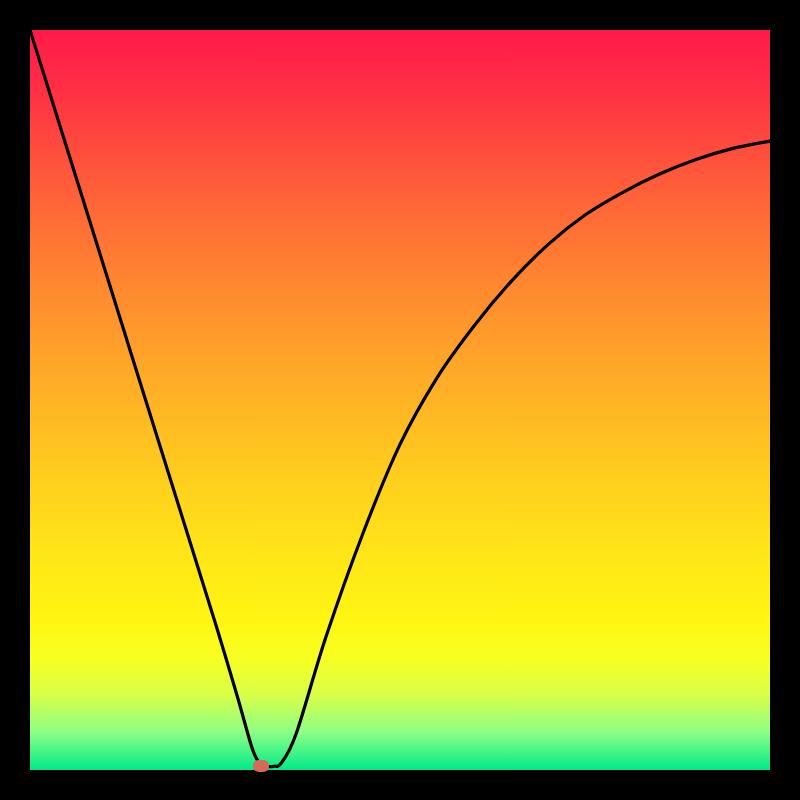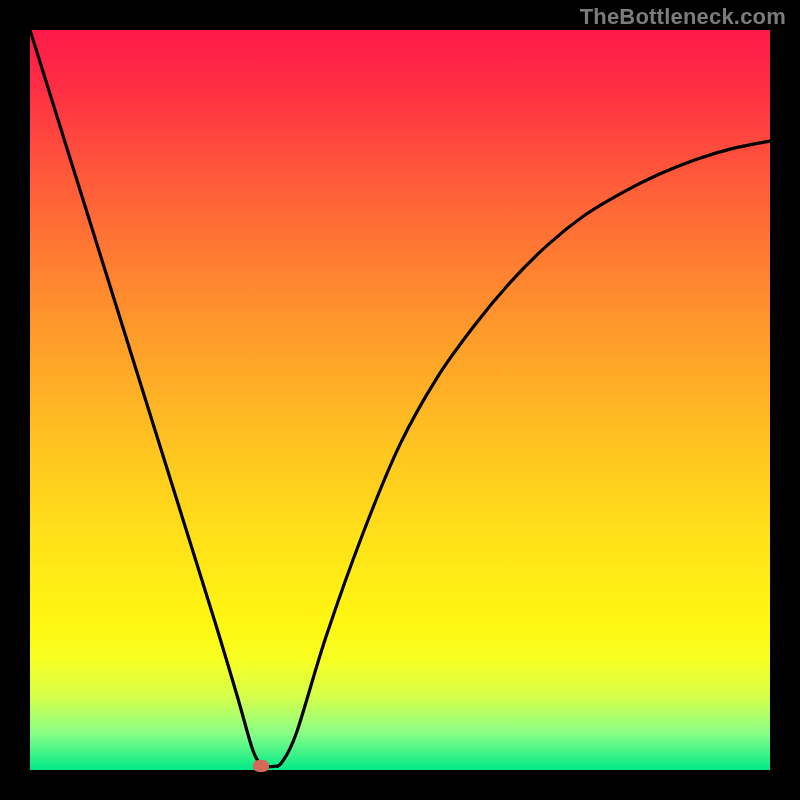--- a/index.html
+++ b/index.html
@@ -60,20 +60,19 @@
     width: 16px;
     height: 12px;
     border-radius: 6px / 5px;
     background: #d66a58;
   }
 </style>
 </head>
 <body>
 
 <div class="frame">
-  <div class="watermark">TheBottleneck.com</div>
   <div class="plot">
     <svg class="curve" viewBox="0 0 740 740" preserveAspectRatio="none">
       <path id="curve-path" fill="none" stroke="#000" stroke-width="3.2" stroke-linejoin="round" stroke-linecap="round" d="M 0,0 C 6.166666666666667,19.73333333333333 24.666666666666664,78.93333333333331 37,118.39999999999998 C 49.333333333333336,157.86666666666665 61.666666666666664,197.3333333333333 74,236.79999999999995 C 86.33333333333333,276.26666666666665 98.66666666666667,315.7333333333333 111,355.2 C 123.33333333333333,394.6666666666667 135.66666666666666,434.1333333333333 148,473.6 C 160.33333333333334,513.0666666666667 175.13333333333333,559.9333333333334 185,592 C 194.86666666666667,624.0666666666666 201.03333333333336,645.0333333333333 207.20000000000002,666 C 213.36666666666667,686.9666666666667 218.3,706.6999999999999 222,717.8 C 225.7,728.9 226.93333333333334,729.5166666666667 229.4,732.6 C 231.86666666666667,735.6833333333334 234.33333333333334,735.6833333333333 236.8,736.3 C 239.26666666666668,736.9166666666666 241.73333333333335,736.9166666666666 244.20000000000002,736.3 C 246.66666666666669,735.6833333333333 247.90000000000003,738.15 251.60000000000002,732.6 C 255.3,727.0500000000001 259,723.9666666666667 266.4,703 C 273.79999999999995,682.0333333333333 284.9,640.0999999999999 296,606.8 C 307.1,573.5 320.6666666666667,535.2666666666667 333,503.2 C 345.3333333333333,471.1333333333333 357.66666666666663,440.29999999999995 370,414.4 C 382.33333333333337,388.5 394.66666666666674,367.5333333333333 407.00000000000006,347.79999999999995 C 419.33333333333337,328.0666666666666 431.6666666666667,312.0333333333333 444,296 C 456.3333333333333,279.9666666666667 468.6666666666667,265.16666666666663 481,251.59999999999997 C 493.3333333333333,238.0333333333333 505.6666666666667,225.70000000000002 518,214.60000000000002 C 530.3333333333334,203.50000000000003 542.6666666666666,193.63333333333335 555,185 C 567.3333333333334,176.36666666666665 579.6666666666666,169.5833333333333 592,162.79999999999995 C 604.3333333333334,156.01666666666662 616.6666666666666,149.84999999999994 629,144.29999999999995 C 641.3333333333334,138.74999999999997 653.6666666666666,133.81666666666666 666,129.5 C 678.3333333333334,125.18333333333334 690.6666666666666,121.4833333333333 703,118.39999999999998 C 715.3333333333334,115.31666666666665 733.8333333333334,112.23333333333333 740,111"></path>
     </svg>
     <div id="marker" class="marker" style="left: 222.88px; top: 730.3px; background: rgb(214, 106, 88);"></div>
   </div>
 </div>
 
 </body></html>

